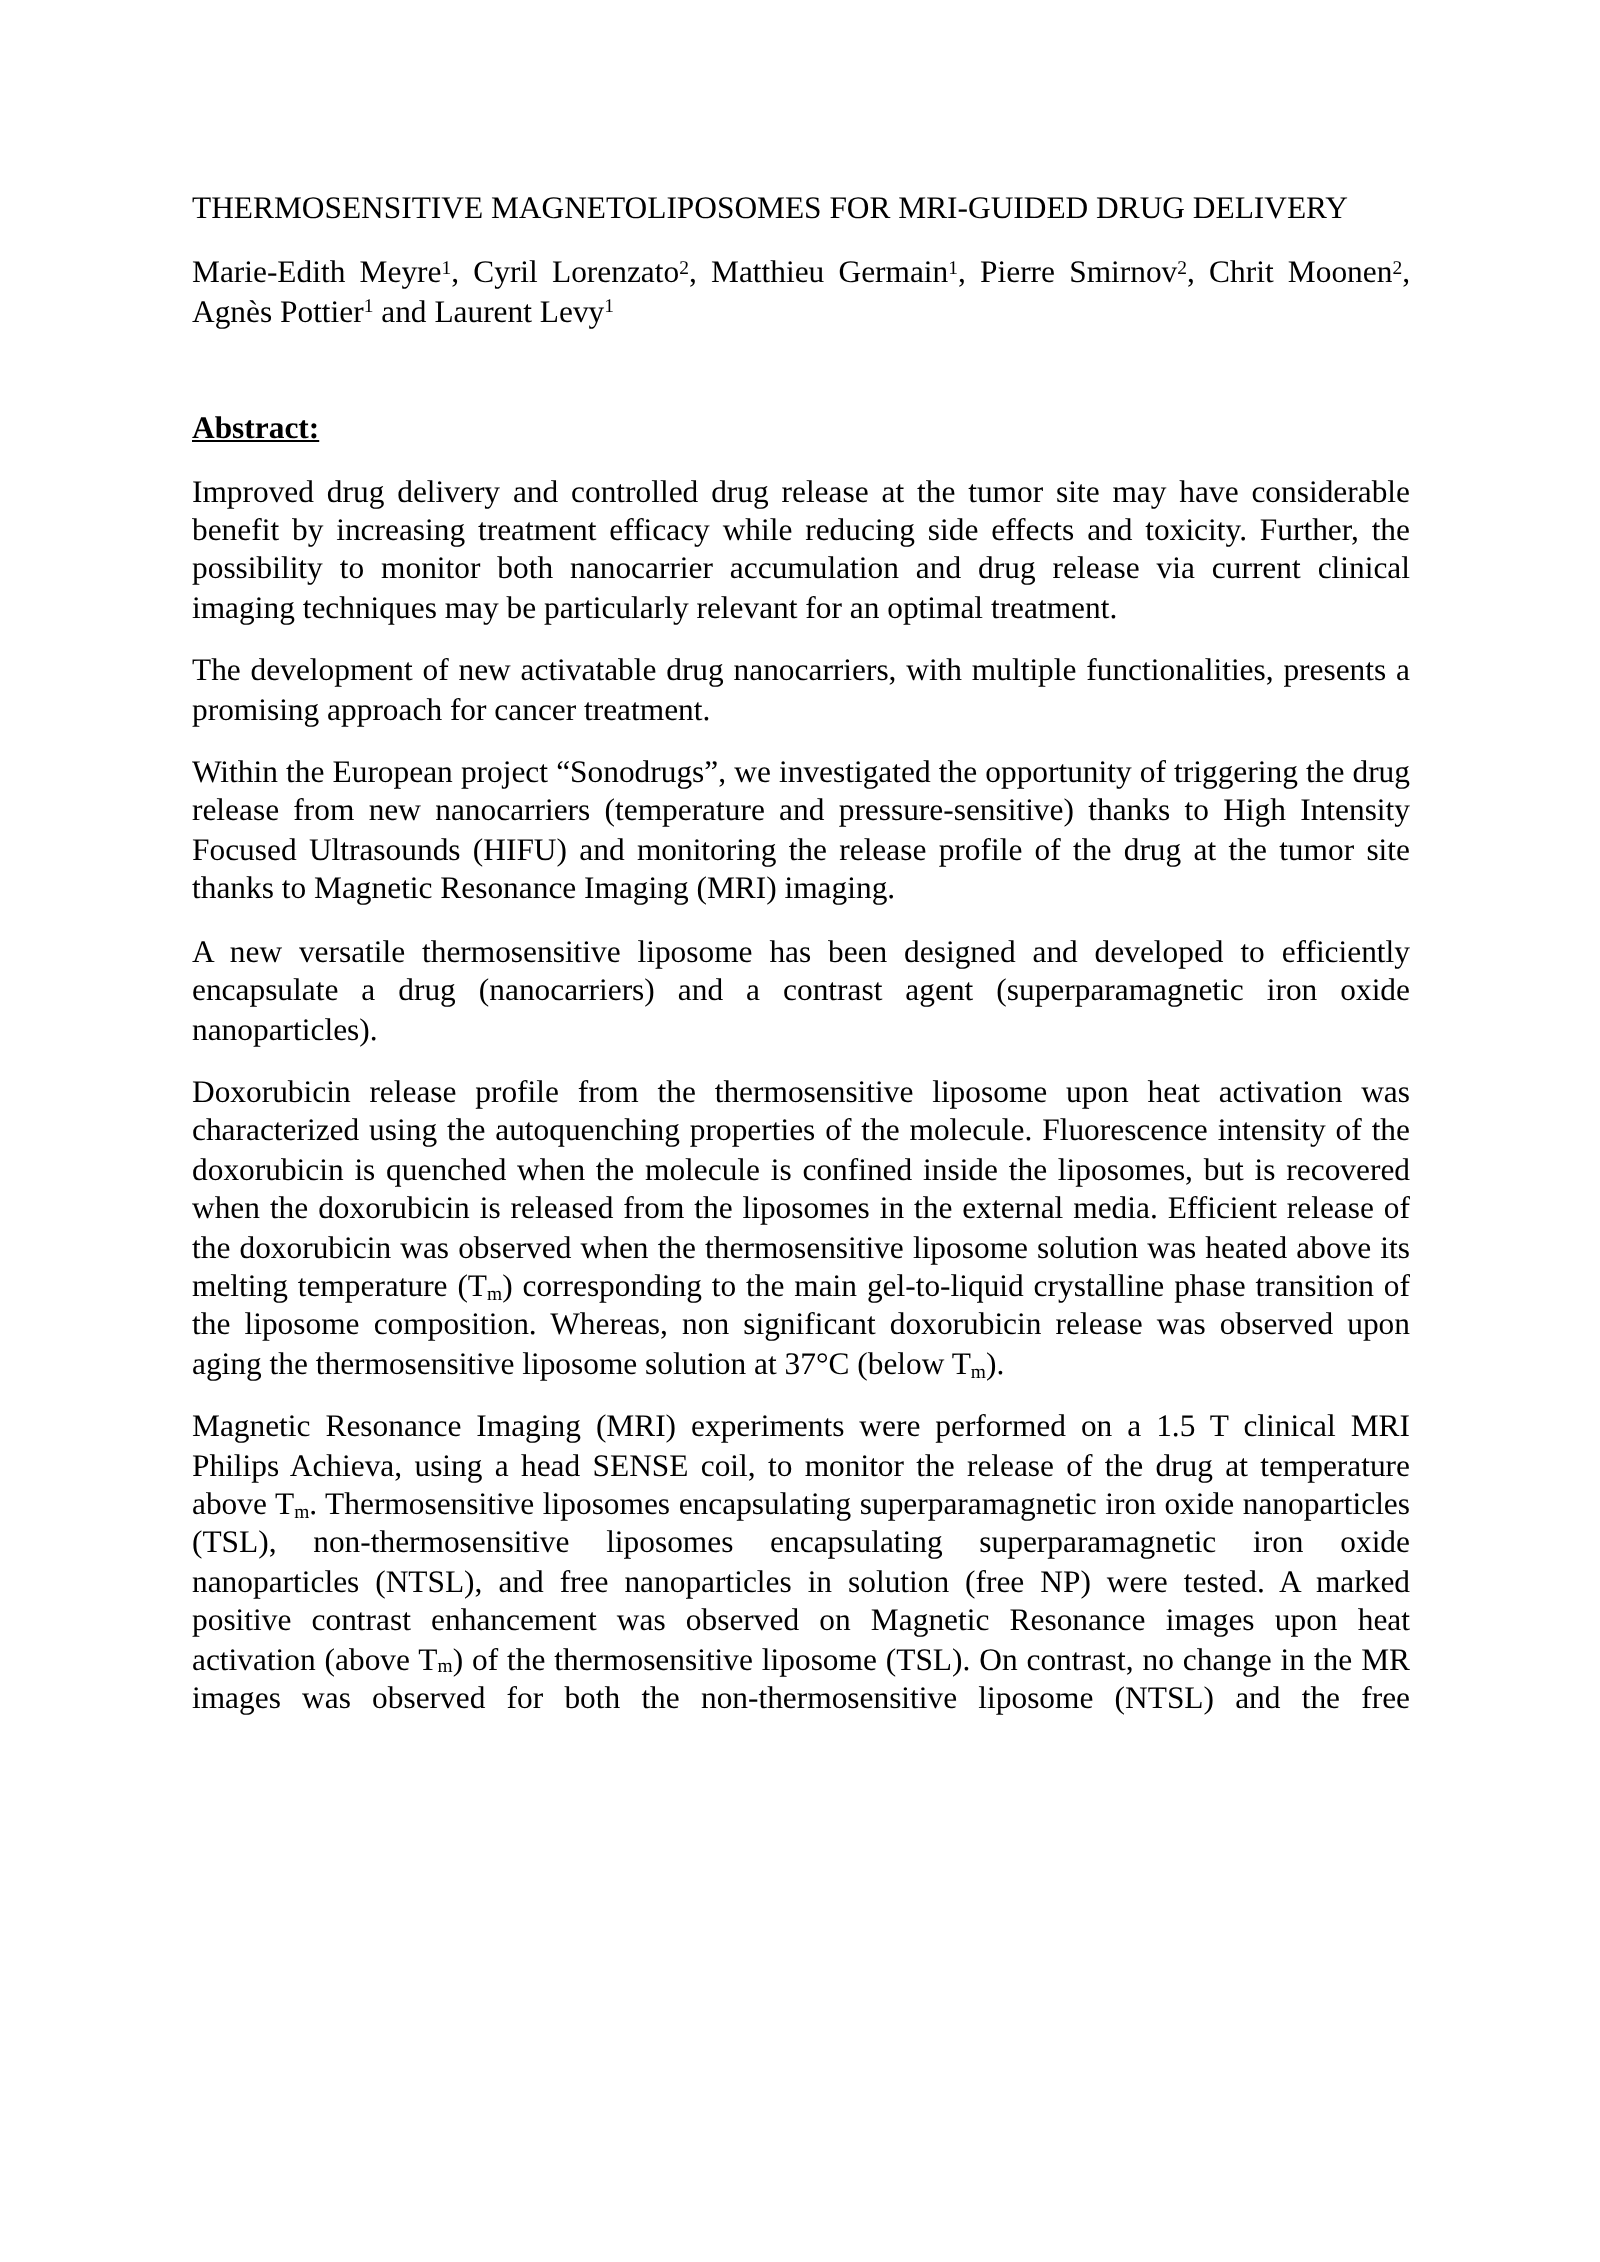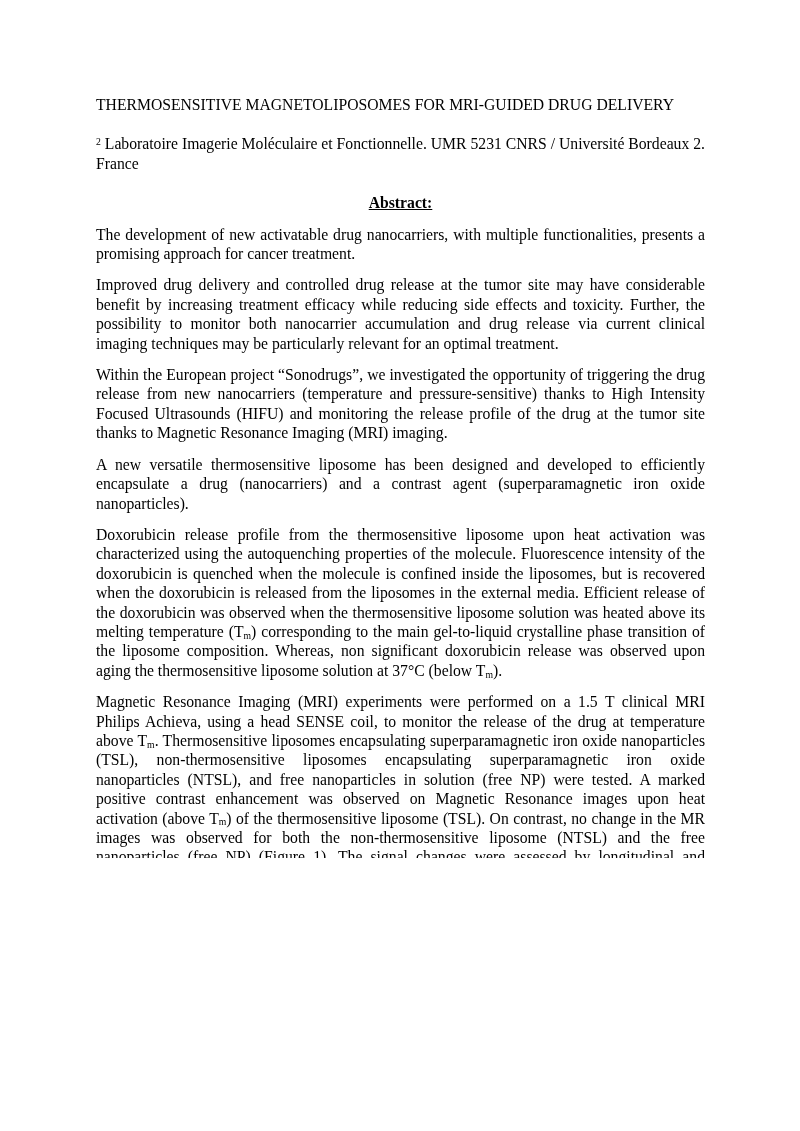--- a/index.html
+++ b/index.html
@@ -34,21 +34,21 @@
     margin: 0 0 12px 0;
   }
   .affil {
     margin: 0;
     text-align: justify;
   }
   .abstract-heading {
     padding-top: 8px;
     margin: 0 0 12px 0;
     font-weight: bold;
-    text-align: center;
+    text-align: left;
   }
   .abstract-heading .underlined {
     text-decoration: underline;
   }
   sup {
     font-size: 0.62em;
     line-height: 0;
     vertical-align: baseline;
     position: relative;
     top: -0.45em;
@@ -61,30 +61,30 @@
     top: 0.18em;
   }
 </style>
 </head>
 <body>
 
 <div class="page">
 
   <p class="title">THERMOSENSITIVE MAGNETOLIPOSOMES FOR MRI-GUIDED DRUG DELIVERY</p>
 
+  <p class="para">Marie-Edith Meyre<sup>1</sup>, Cyril Lorenzato<sup>2</sup>, Matthieu Germain<sup>1</sup>, Pierre Smirnov<sup>2</sup>, Chrit Moonen<sup>2</sup>, Agnès Pottier<sup>1</sup> and Laurent Levy<sup>1</sup></p>
 
   <div class="affiliations">
-    <p class="affil"><sup>2</sup> Laboratoire Imagerie Moléculaire et Fonctionnelle. UMR 5231 CNRS / Université Bordeaux 2. France</p>
   </div>
 
   <p class="abstract-heading"><span class="underlined">Abstract:</span></p>
 
+  <p class="para">Improved drug delivery and controlled drug release at the tumor site may have considerable benefit by increasing treatment efficacy while reducing side effects and toxicity. Further, the possibility to monitor both nanocarrier accumulation and drug release via current clinical imaging techniques may be particularly relevant for an optimal treatment.</p>
+
   <p class="para">The development of new activatable drug nanocarriers, with multiple functionalities, presents a promising approach for cancer treatment.</p>
-
-  <p class="para">Improved drug delivery and controlled drug release at the tumor site may have considerable benefit by increasing treatment efficacy while reducing side effects and toxicity. Further, the possibility to monitor both nanocarrier accumulation and drug release via current clinical imaging techniques may be particularly relevant for an optimal treatment.</p>
 
   <p class="para">Within the European project “Sonodrugs”, we investigated the opportunity of triggering the drug release from new nanocarriers (temperature and pressure-sensitive) thanks to High Intensity Focused Ultrasounds (HIFU) and monitoring the release profile of the drug at the tumor site thanks to Magnetic Resonance Imaging (MRI) imaging.</p>
 
   <p class="para">A new versatile thermosensitive liposome has been designed and developed to efficiently encapsulate a drug (nanocarriers) and a contrast agent (superparamagnetic iron oxide nanoparticles).</p>
 
   <p class="para">Doxorubicin release profile from the thermosensitive liposome upon heat activation was characterized using the autoquenching properties of the molecule. Fluorescence intensity of the doxorubicin is quenched when the molecule is confined inside the liposomes, but is recovered when the doxorubicin is released from the liposomes in the external media. Efficient release of the doxorubicin was observed when the thermosensitive liposome solution was heated above its melting temperature (T<sub>m</sub>) corresponding to the main gel-to-liquid crystalline phase transition of the liposome composition. Whereas, non significant doxorubicin release was observed upon aging the thermosensitive liposome solution at 37°C (below T<sub>m</sub>).</p>
 
   <p class="para">Magnetic Resonance Imaging (MRI) experiments were performed on a 1.5 T clinical MRI Philips Achieva, using a head SENSE coil, to monitor the release of the drug at temperature above T<sub>m</sub>. Thermosensitive liposomes encapsulating superparamagnetic iron oxide nanoparticles (TSL), non-thermosensitive liposomes encapsulating superparamagnetic iron oxide nanoparticles (NTSL), and free nanoparticles in solution (free NP) were tested. A marked positive contrast enhancement was observed on Magnetic Resonance images upon heat activation (above T<sub>m</sub>) of the thermosensitive liposome (TSL). On contrast, no change in the MR images was observed for both the non-thermosensitive liposome (NTSL) and the free nanoparticles (free NP) (Figure 1). The signal changes were assessed by longitudinal and transverse relaxivity measurements, r<sub>1</sub> and r<sub>2</sub><sup>*</sup> respectively. A marked decrease in the ratio r<sub>2</sub><sup>*</sup>/ r<sub>1</sub> was observed for TSL only, upon heating the samples above T<sub>m</sub>.</p>
 
 </div>

